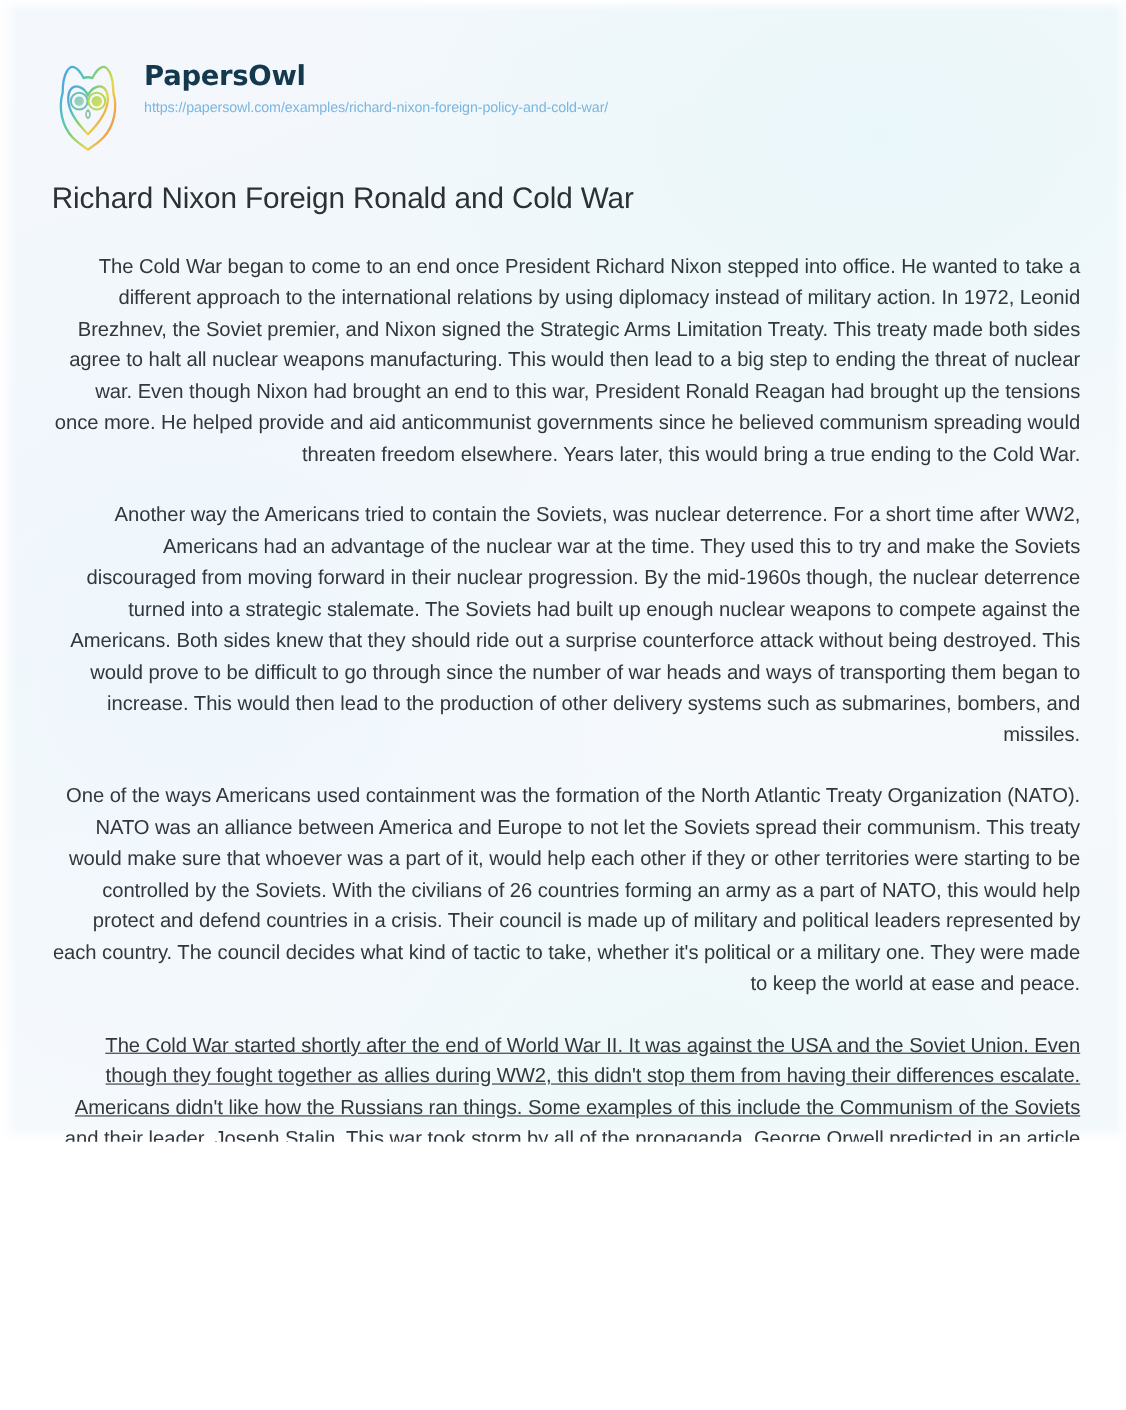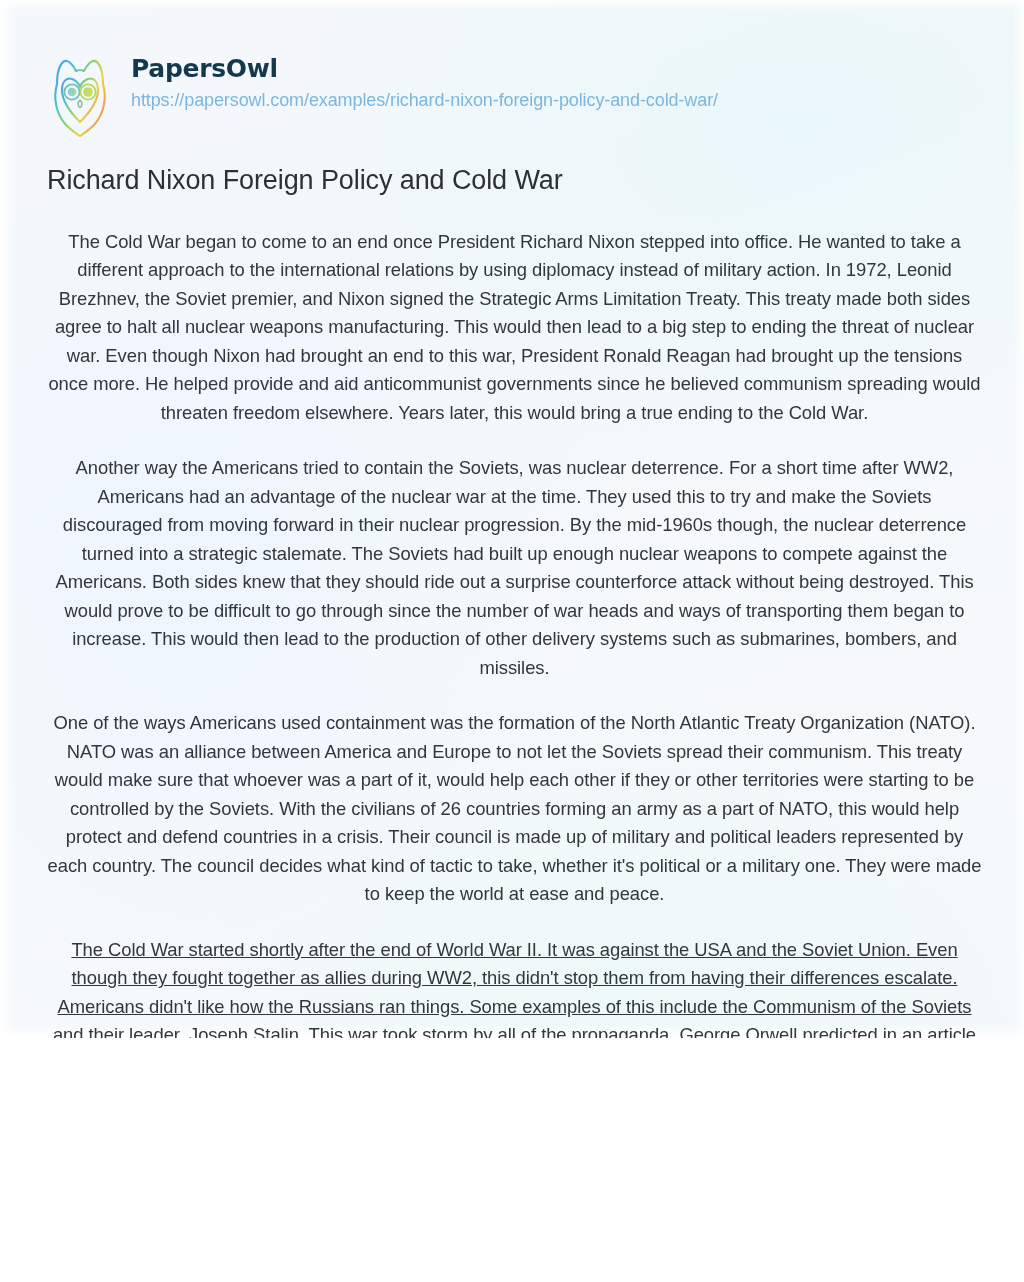--- a/index.html
+++ b/index.html
@@ -81,21 +81,21 @@
     font-size: 25px;
     font-weight: 700;
     color: #14394f;
     letter-spacing: -0.3px;
     line-height: 1.1;
     white-space: nowrap;
   }
   .brand-url {
     margin-top: 7px;
     font-family: "Liberation Sans", sans-serif;
-    font-size: 18px;
+    font-size: 13px;
     color: #7ab6e0;
     letter-spacing: -0.1px;
     line-height: 1.2;
     white-space: nowrap;
   }
 
   
   .article {
     position: absolute;
     left: 47px;
@@ -110,21 +110,21 @@
     line-height: 1.25;
     margin: 0 0 30px 0;
     letter-spacing: -0.1px;
   }
   .article-body p {
     font-family: "Liberation Sans", sans-serif;
     font-size: 18.4px;
     line-height: 28.5px;
     color: #32373c;
     margin: 16px 0 27px 0;
-    text-align: center;
+    text-align: right;
     letter-spacing: -0.05px;
   }
   .article-body p:last-child {
     margin-bottom: 0;
     text-decoration: underline;
   }
 </style>
 </head>
 <body>
 
@@ -170,21 +170,21 @@
       <path d="M33 44 C30.5 46 30.5 50 33 51.5 C35.5 50 35.5 46 33 44 Z" fill="none" stroke="#8fbfa8" stroke-width="1.6"></path>
     </svg>
 
     <div class="brand-text">
       <div class="brand-name">PapersOwl</div>
       <div class="brand-url">https://papersowl.com/examples/richard-nixon-foreign-policy-and-cold-war/</div>
     </div>
   </div>
 
   <div class="article">
-    <h1 class="article-title">Richard Nixon Foreign Policy and Cold War</h1>
+    <h1 class="article-title">Richard Nixon Foreign Ronald and Cold War</h1>
 
     <div class="article-body">
       <p>The Cold War began to come to an end once President Richard Nixon stepped into office. He wanted to take a different approach to the international relations by using diplomacy instead of military action. In 1972, Leonid Brezhnev, the Soviet premier, and Nixon signed the Strategic Arms Limitation Treaty. This treaty made both sides agree to halt all nuclear weapons manufacturing. This would then lead to a big step to ending the threat of nuclear war. Even though Nixon had brought an end to this war, President Ronald Reagan had brought up the tensions once more. He helped provide and aid anticommunist governments since he believed communism spreading would threaten freedom elsewhere. Years later, this would bring a true ending to the Cold War.</p>
       <p>Another way the Americans tried to contain the Soviets, was nuclear deterrence. For a short time after WW2, Americans had an advantage of the nuclear war at the time. They used this to try and make the Soviets discouraged from moving forward in their nuclear progression. By the mid-1960s though, the nuclear deterrence turned into a strategic stalemate. The Soviets had built up enough nuclear weapons to compete against the Americans. Both sides knew that they should ride out a surprise counterforce attack without being destroyed. This would prove to be difficult to go through since the number of war heads and ways of transporting them began to increase. This would then lead to the production of other delivery systems such as submarines, bombers, and missiles.</p>
       <p>One of the ways Americans used containment was the formation of the North Atlantic Treaty Organization (NATO). NATO was an alliance between America and Europe to not let the Soviets spread their communism. This treaty would make sure that whoever was a part of it, would help each other if they or other territories were starting to be controlled by the Soviets. With the civilians of 26 countries forming an army as a part of NATO, this would help protect and defend countries in a crisis. Their council is made up of military and political leaders represented by each country. The council decides what kind of tactic to take, whether it's political or a military one. They were made to keep the world at ease and peace.</p>
       <p>The Cold War started shortly after the end of World War II. It was against the USA and the Soviet Union. Even though they fought together as allies during WW2, this didn't stop them from having their differences escalate. Americans didn't like how the Russians ran things. Some examples of this include the Communism of the Soviets and their leader, Joseph Stalin. This war took storm by all of the propaganda. George Orwell predicted in an article published in 1945, that there will be a nuclear stalemate between the two sides. Each side had a weapon of mass destruction which had the capability to clear out millions of people. The Americans dealt with the Soviets during the war with the idea of containment. Containment was an i</p>
     </div>
   </div>
 
 </div>

